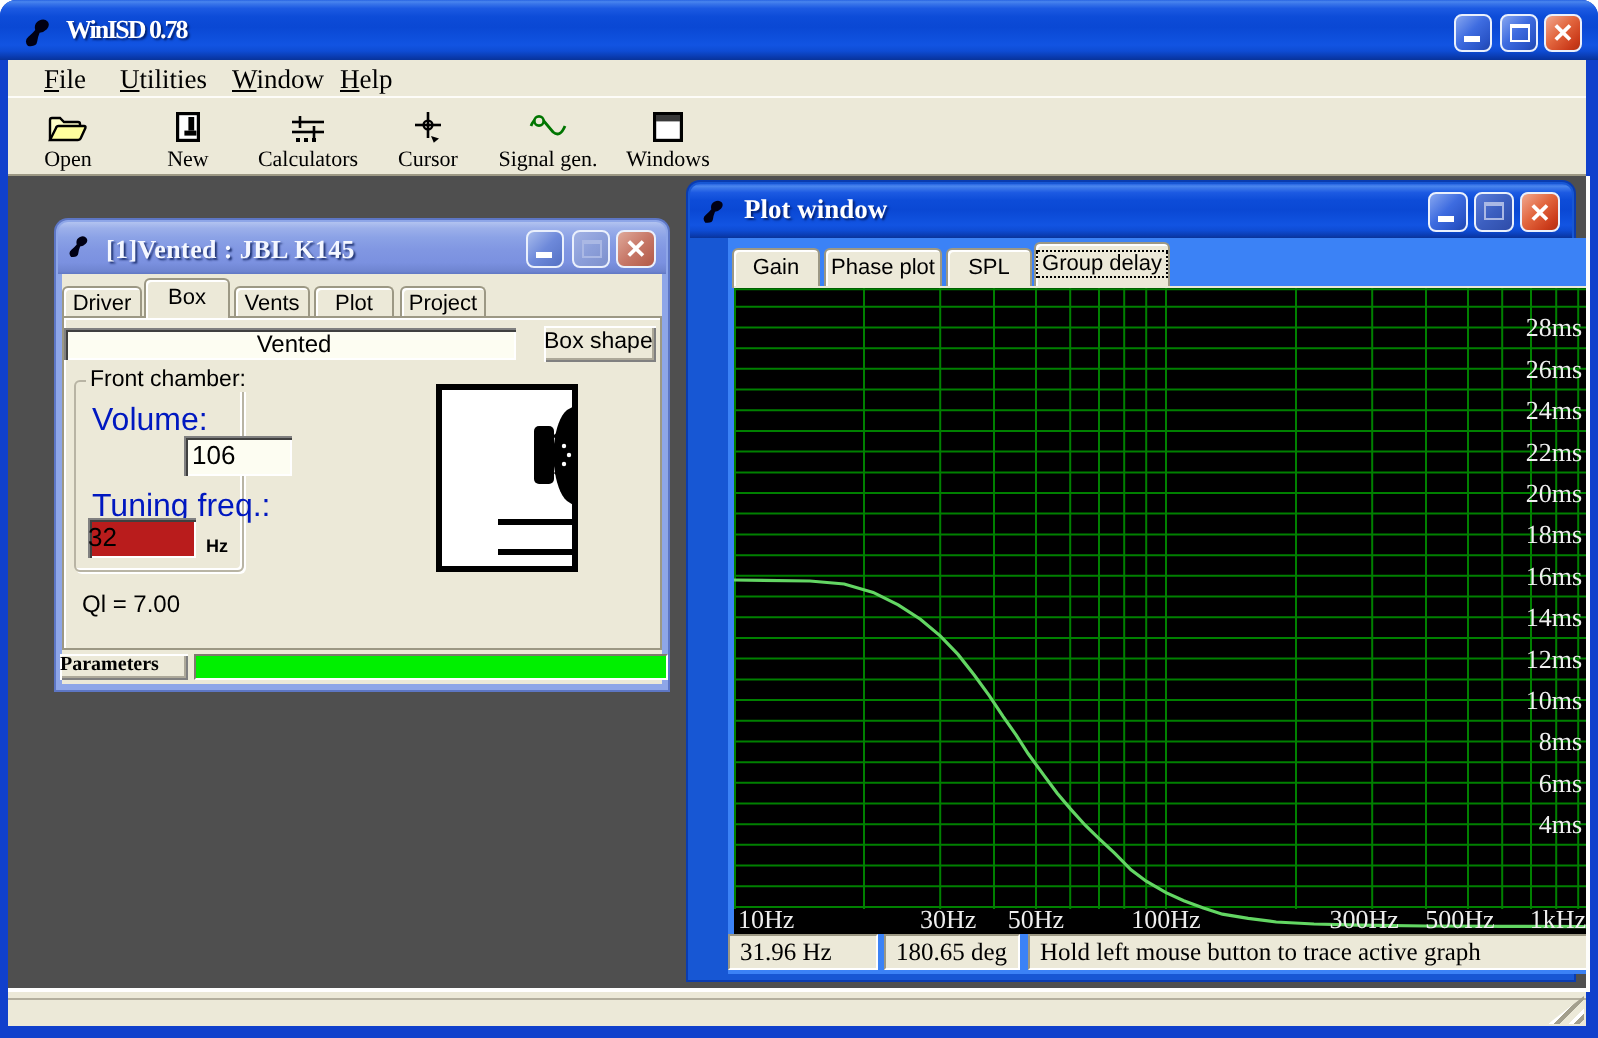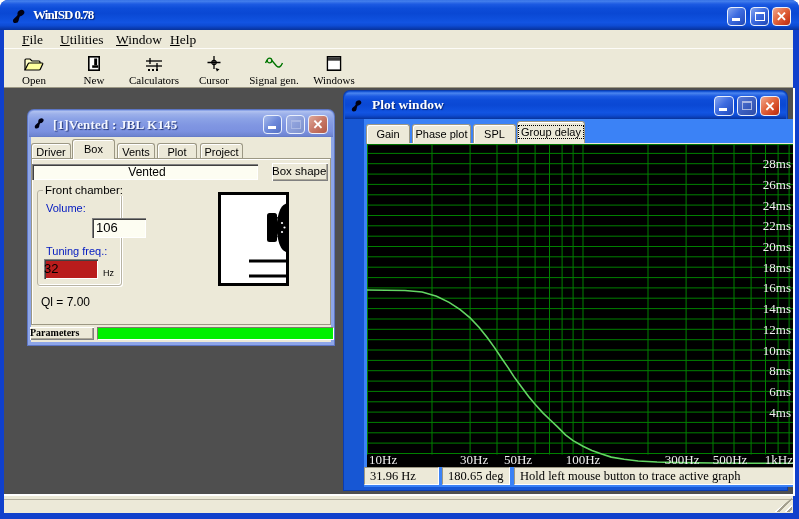--- a/index.html
+++ b/index.html
@@ -75,21 +75,21 @@
 .tab { position:absolute; background:#ece9d8; border:1px solid #9c9884; border-bottom:none;
   border-radius:3px 3px 0 0; box-shadow:inset 1px 1px 0 #ffffff;
   font-size:11px; color:#000; text-align:center; }
 .tabsel { background:#ece9d8; z-index:3; }
 .tabline { position:absolute; background:#ece9d8; border:1px solid #9c9884;
   box-shadow:inset 1px 1px 0 #ffffff; }
 
 
 .gbox { position:absolute; border:1px solid #b8b4a4; border-radius:3px;
   box-shadow:inset -1px -1px 0 #fff, 1px 1px 0 #fff; }
-.bluelbl { position:absolute; color:#0018c0; font-size:11px;text-align:center; }
+.bluelbl { position:absolute; color:#0018c0; font-size:16px;text-align:center; }
 
 
 .sfield { position:absolute; height:18px; background:#ece9d8;
   border:1px solid; border-color:#9c9884 #ffffff #ffffff #9c9884;
   font-family:"Liberation Serif", serif; font-size:12.5px; color:#000;
   padding:1px 0 0 5px; white-space:nowrap; overflow:hidden; }
 </style>
 </head>
 <body>
 <div id="root">
@@ -206,21 +206,21 @@
 
         <div class="abs raised" style="left:241px;top:26px;width:56px;height:18px;background:#ece9d8;font-size:11.5px;text-align:left;line-height:17px;white-space:nowrap;z-index:4;">Box shape</div>
 
         <div class="gbox" style="left:6px;top:53px;width:85px;height:96px;"></div>
         <div class="abs" style="left:12px;top:47px;background:#ece9d8;font-size:11.5px;padding:0 2px;z-index:4;">Front chamber:</div>
         <div class="bluelbl" style="left:15px;top:65px;">Volume:</div>
         <div class="abs sunken" style="left:13px;top:81px;width:54px;height:20px;background:#fdfdf2;font-size:13px;padding:2px 0 0 4px;z-index:4;margin-left:48px;">106</div>
         <div class="abs" style="left:74px;top:89px;font-size:9px;font-weight:bold;">l</div>
         <div class="bluelbl" style="left:15px;top:108px;">Tuning freq.:</div>
         <div class="abs sunken" style="left:13px;top:122px;width:54px;height:20px;background:#b91c1c;font-size:13px;padding:2px 0 0 0;z-index:4;">32</div>
-        <div class="abs" style="left:72px;top:131px;font-size:9px;font-weight:normal;text-align:center;">Hz</div>
+        <div class="abs" style="left:72px;top:131px;font-size:9px;font-weight:bold;text-align:center;">Hz</div>
         <div class="abs" style="left:10px;top:158px;font-size:12px;">Ql = 7.00</div>
 
         <div class="abs" style="left:187px;top:55px;width:71px;height:94px;background:#fff;border:3px solid #000;z-index:4;">
           <svg class="abs" style="left:-3px;top:-3px" width="71" height="94" viewBox="0 0 71 94">
             <rect x="49" y="21" width="10" height="29" rx="2.5" fill="#000"></rect>
             <path d="M59,30 C60,22 62,16 65.5,13 L71,10 L71,62 L65.5,58.5 C62,55.5 60,49 59,41 Z" fill="#000"></path>
             <path d="M58,26 Q62,24 63,20 L64,24 Q61,27 58,27 Z" fill="#000"></path>
             <path d="M58,44 Q62,46 63,51 L64,47 Q61,44 58,44 Z" fill="#000"></path>
             <g fill="#fff">
                 <circle cx="64" cy="31" r="1.1"></circle>

